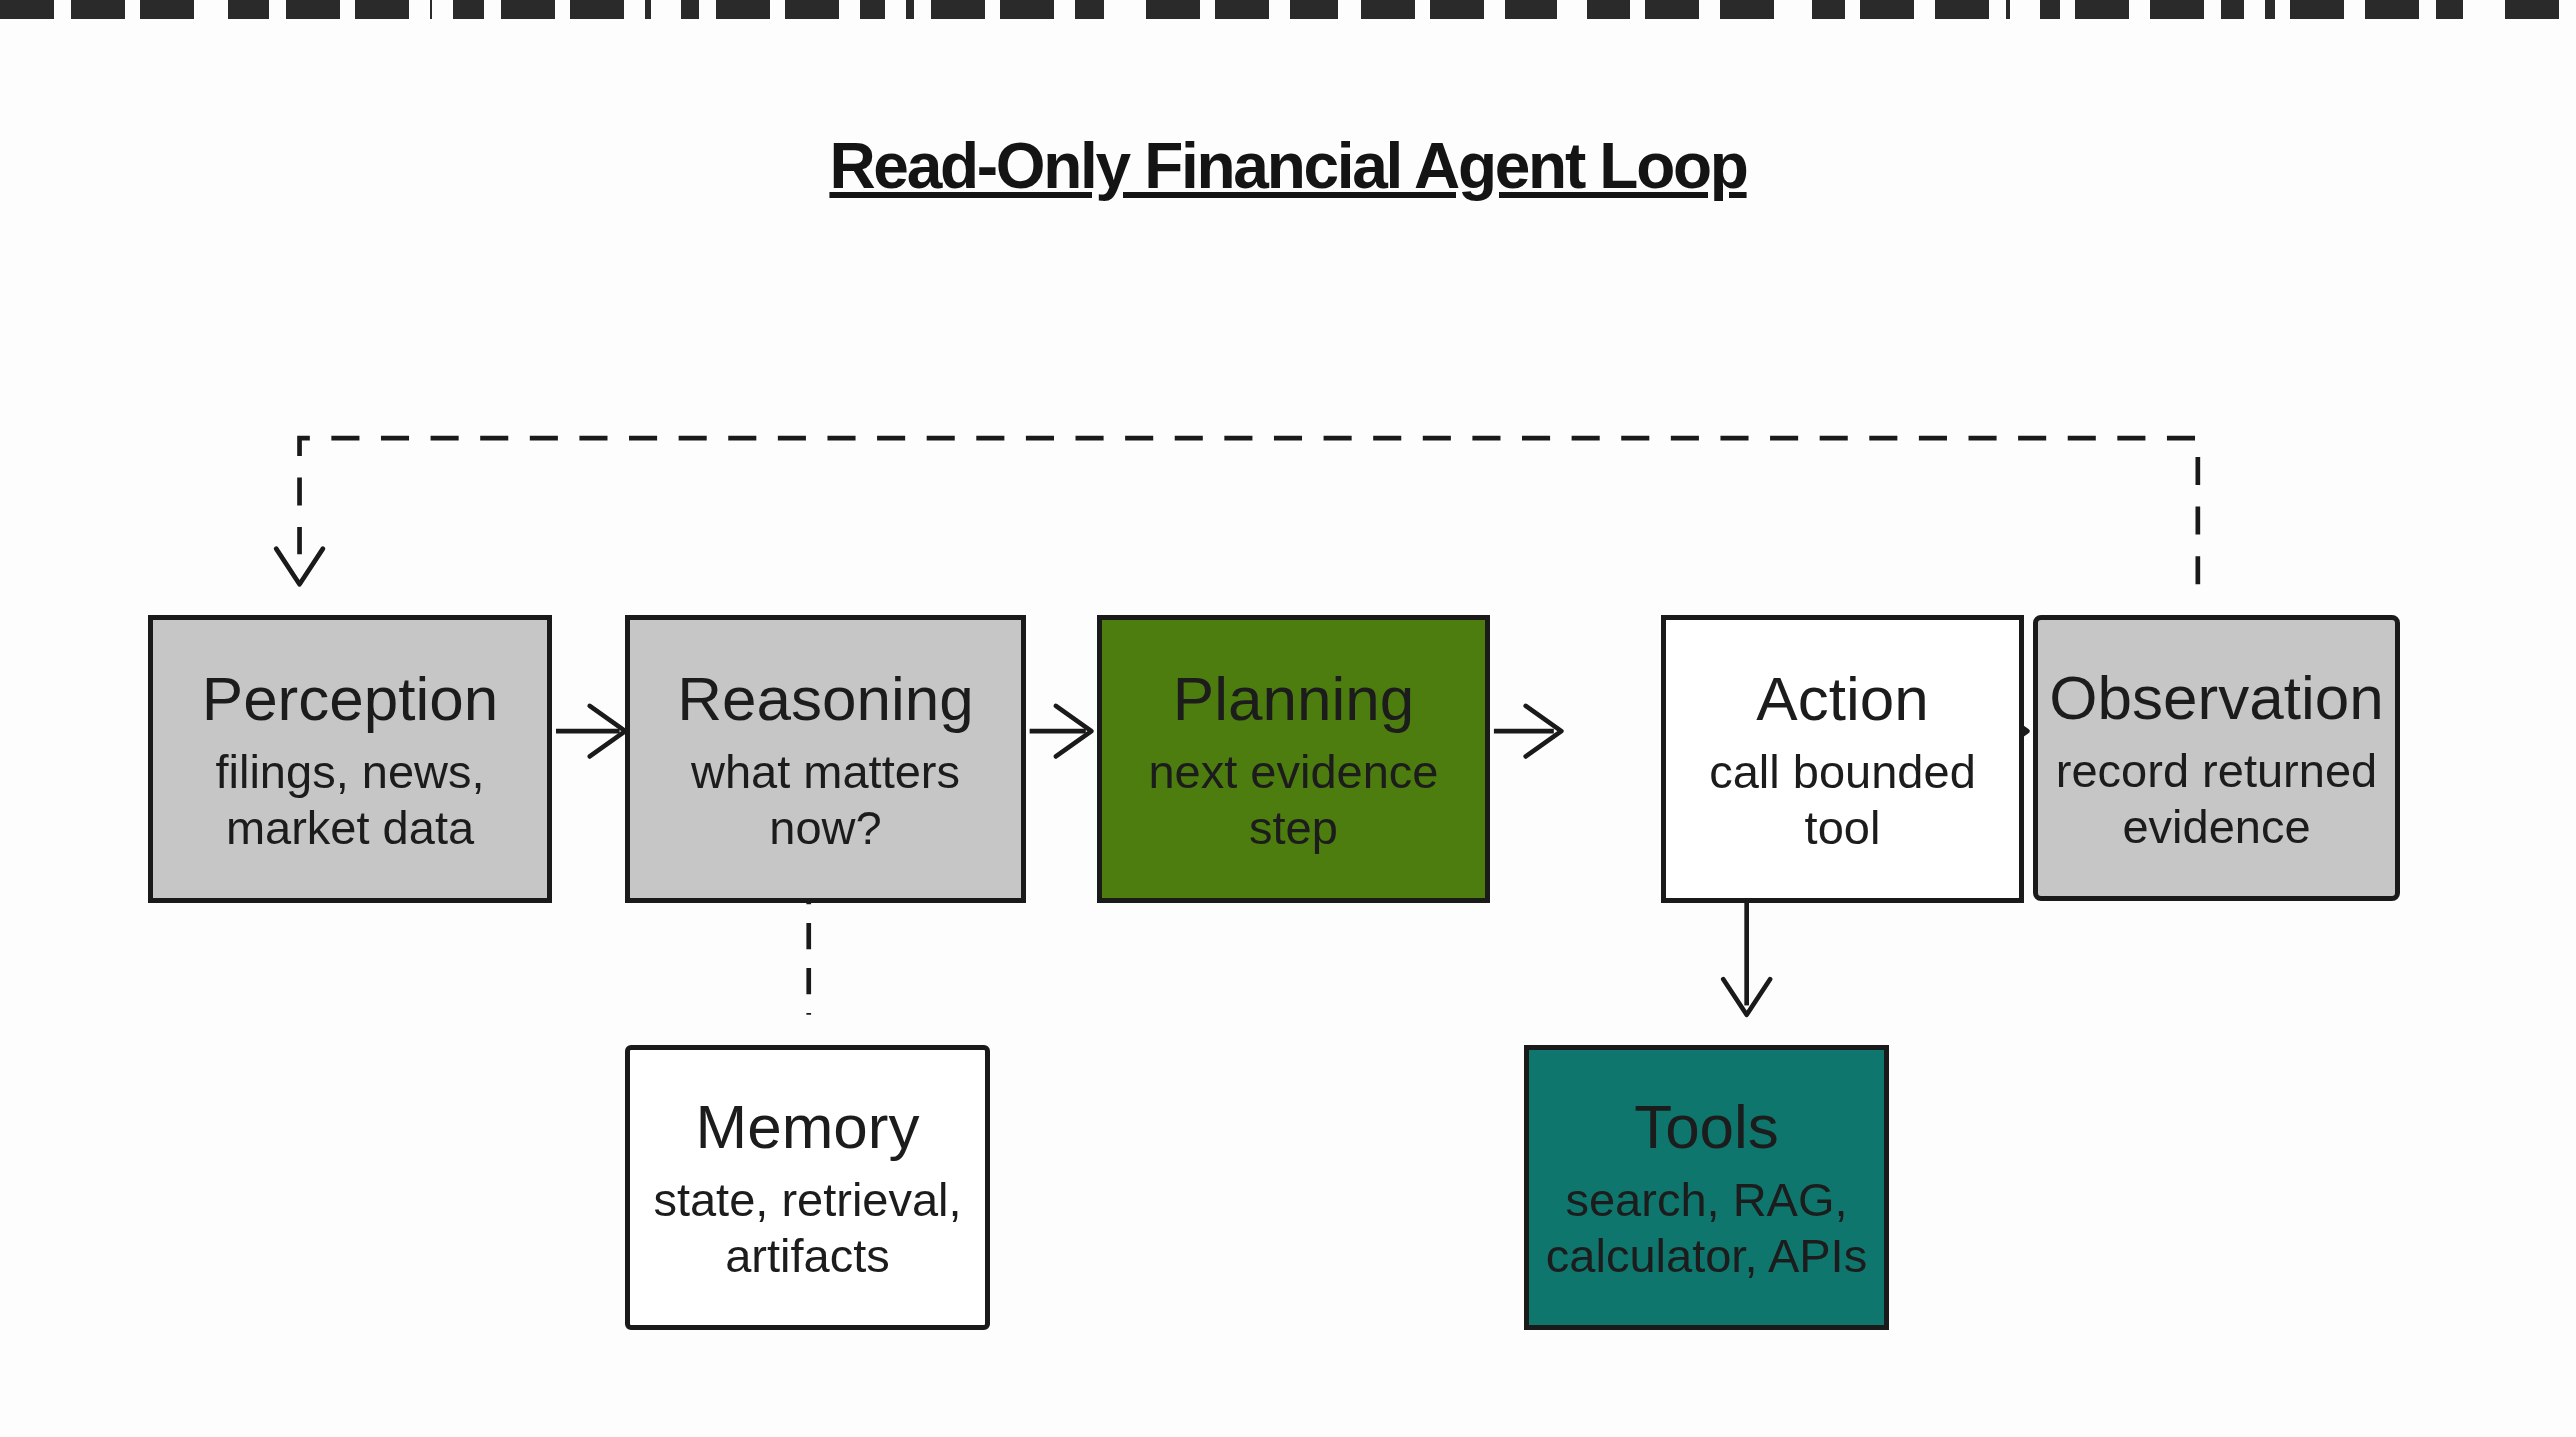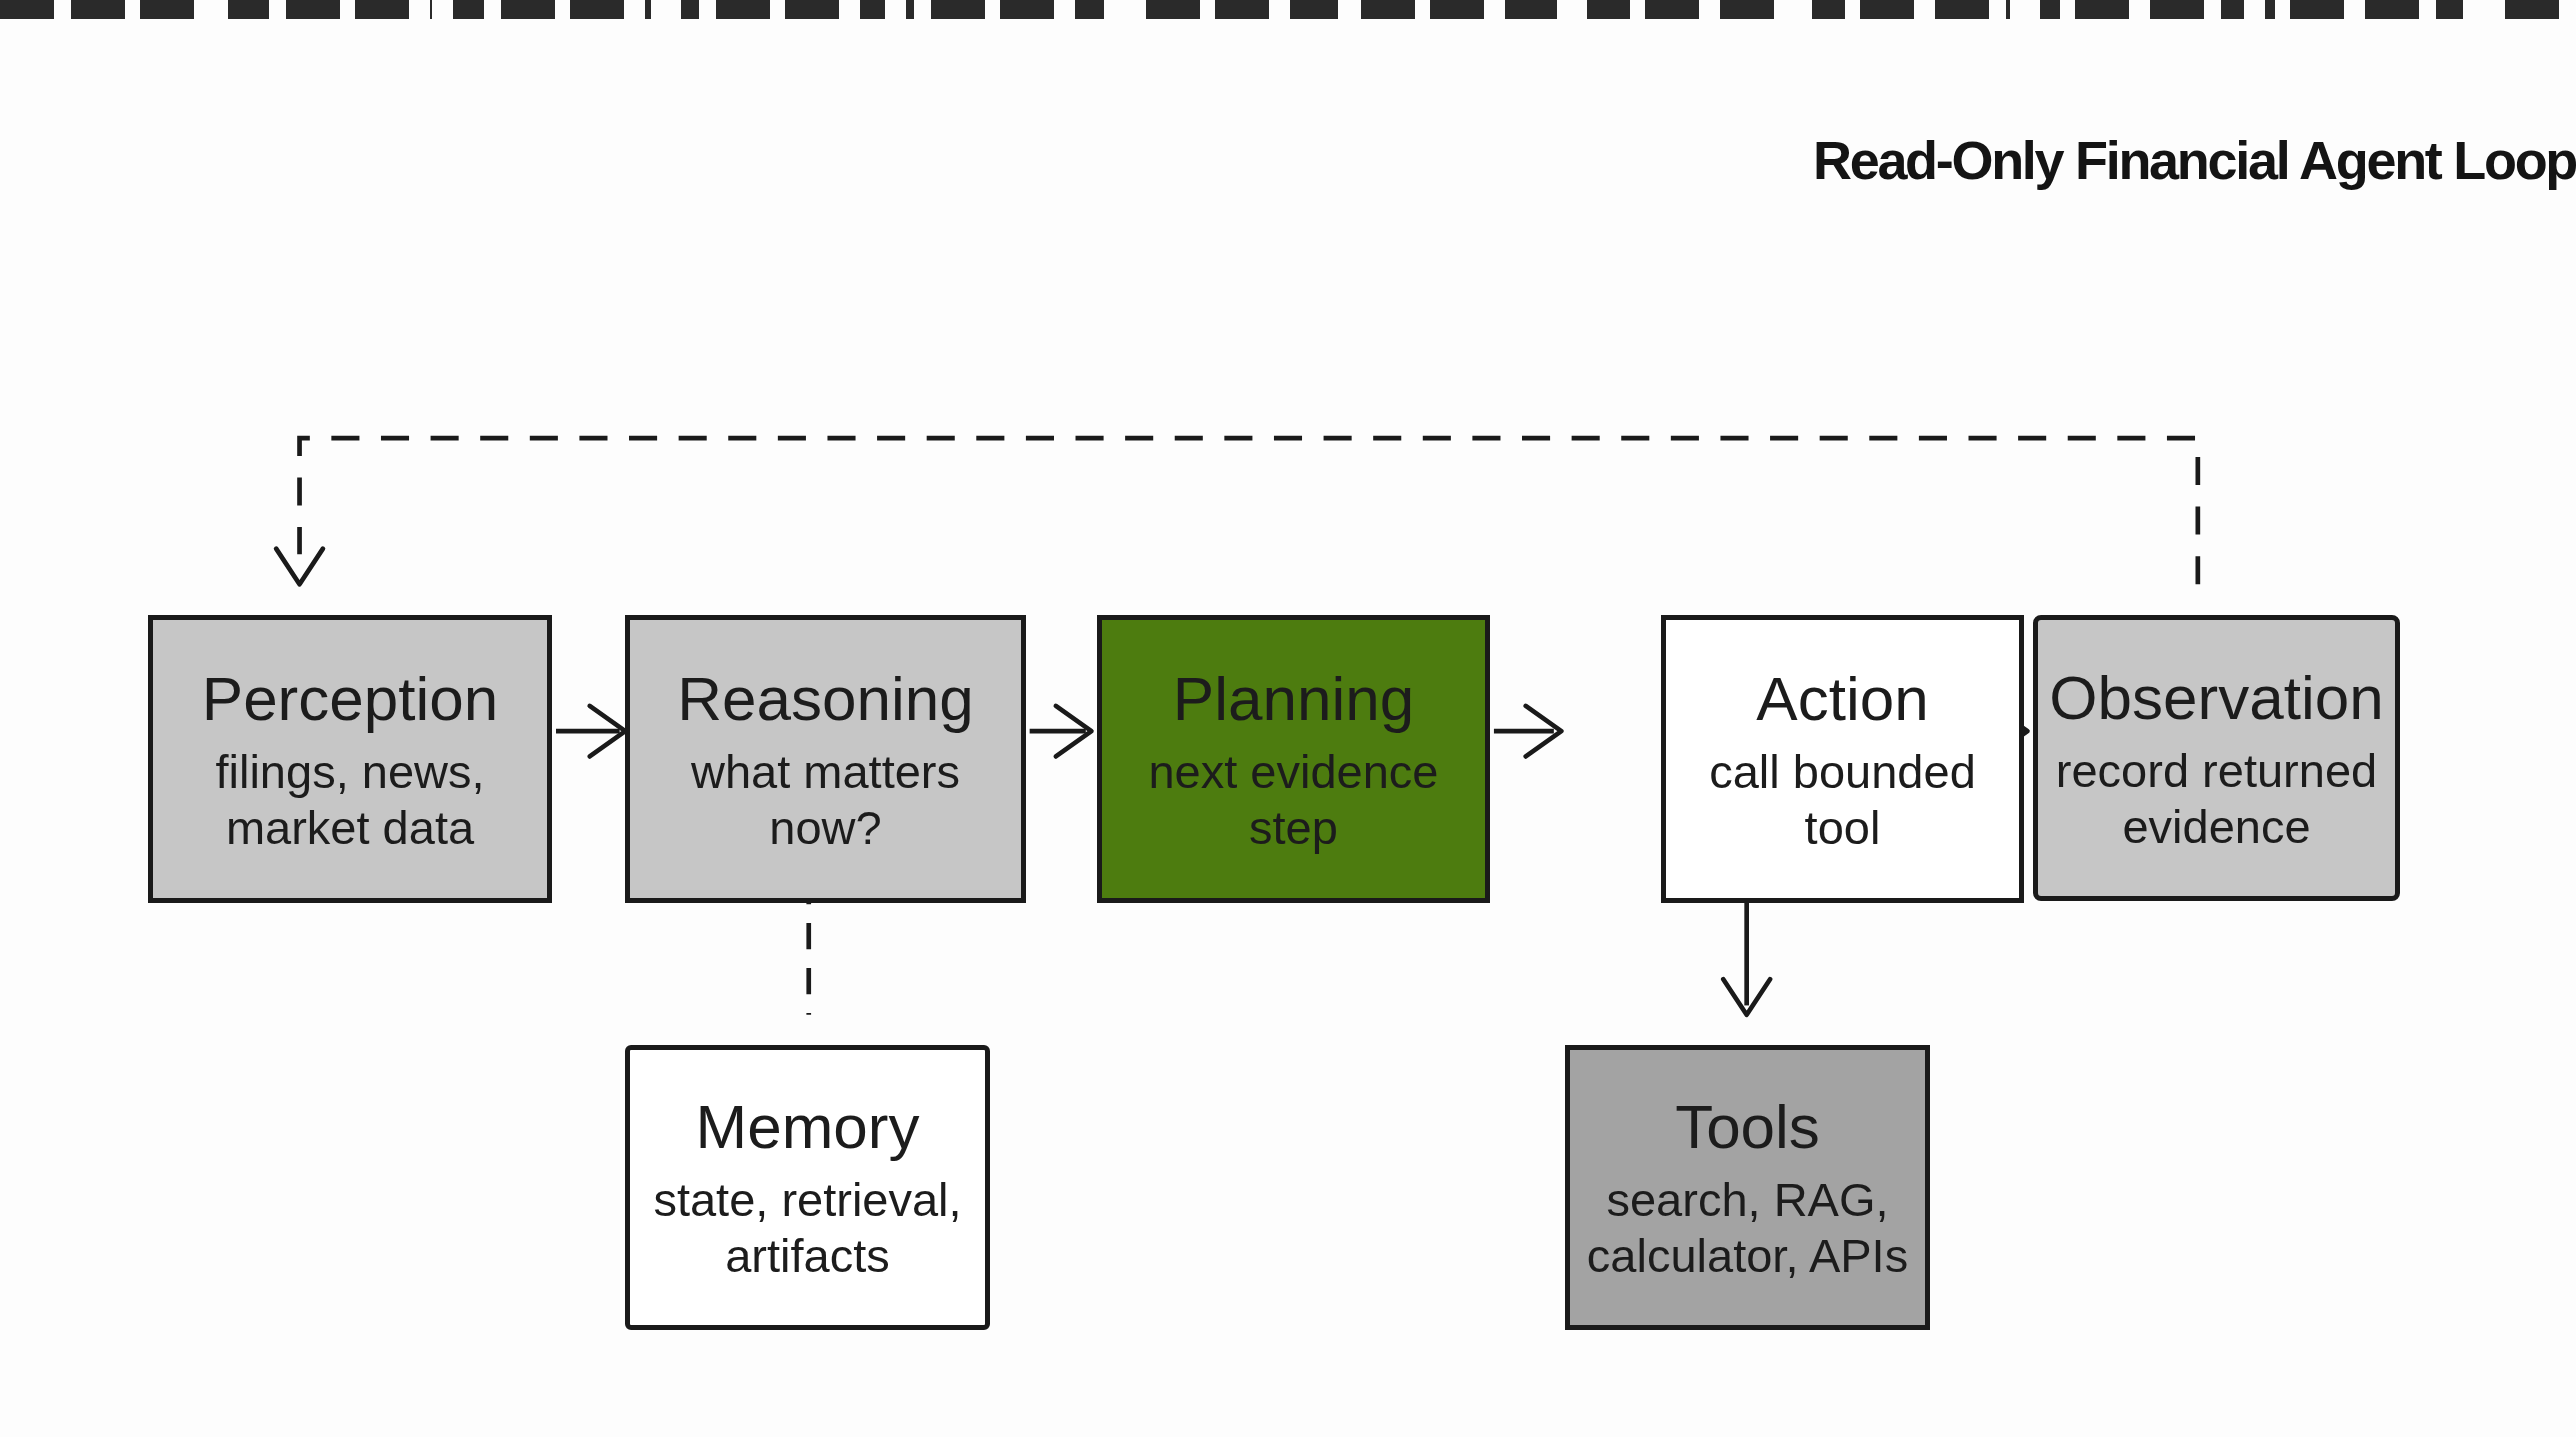--- a/index.html
+++ b/index.html
@@ -17,23 +17,24 @@
       repeating-linear-gradient(90deg,
         rgba(253,253,253,0) 0 198px, #fdfdfd 198px 228px,
         rgba(253,253,253,0) 228px 432px, #fdfdfd 432px 453px),
       repeating-linear-gradient(90deg,
         #2a2a2a 0 54px, #fdfdfd 54px 71px,
         #2a2a2a 71px 125px, #fdfdfd 125px 140px,
         #2a2a2a 140px 194px, #fdfdfd 194px 215px);
   }
   .diagram-title{
     position:absolute;top:129px;left:0;width:100%;
-    text-align:right;
-    font-size:54px;font-weight:600;letter-spacing:-2.3px;
+    text-align:center;
+    font-size:64px;font-weight:600;letter-spacing:-2.3px;
     color:#141414;
+    text-decoration:underline;
   }
   .node{
     position:absolute;box-sizing:border-box;
     border:5.6px solid #1a1a1a;
     display:flex;flex-direction:column;align-items:center;justify-content:center;
     text-align:center;color:#1c1c1c;
     padding:0 9.4px;
     margin-top:27px;
   }
   .node-title{font-size:62px;font-weight:500;line-height:1.2;}
@@ -118,20 +119,20 @@
     <div class="node-sub">record returned
 evidence</div>
   </div>
 
   <div class="node" style="left: 625px; top: 1018px; width: 365px; height: 285px; background: rgb(255, 255, 255); border-radius: 6px;">
     <div class="node-title">Memory</div>
     <div class="node-sub">state, retrieval,
 artifacts</div>
   </div>
 
-  <div class="node" style="left: 1565px; top: 1018px; width: 365px; height: 285px; background: #a3a3a3;">
+  <div class="node" style="left: 1524px; top: 1018px; width: 365px; height: 285px; background: #0f766e;">
     <div class="node-title">Tools</div>
     <div class="node-sub">search, RAG,
 calculator, APIs</div>
   </div>
 
 </div>
 
 
 </body></html>

